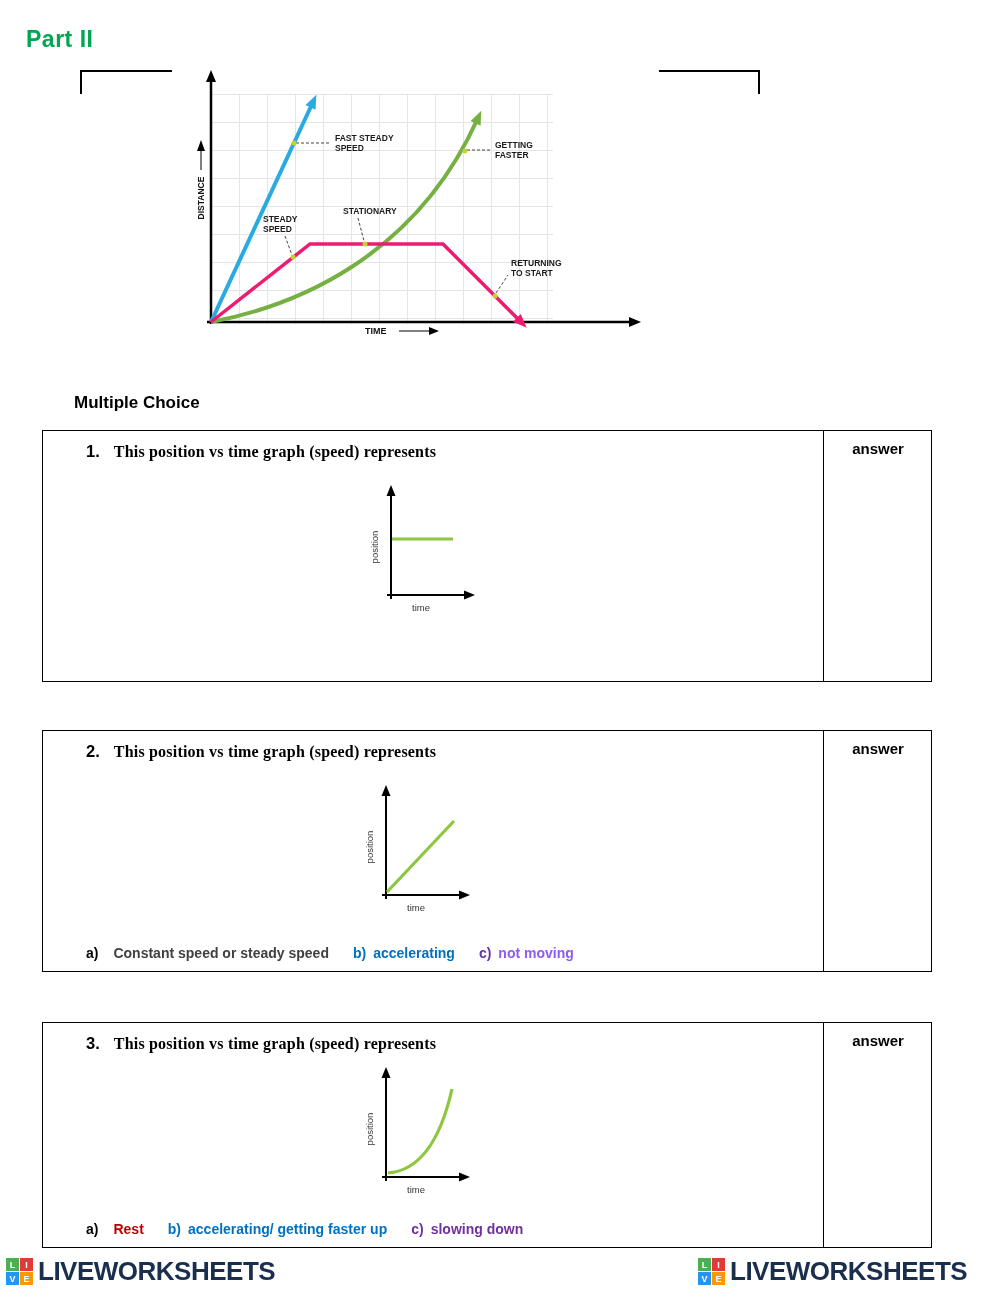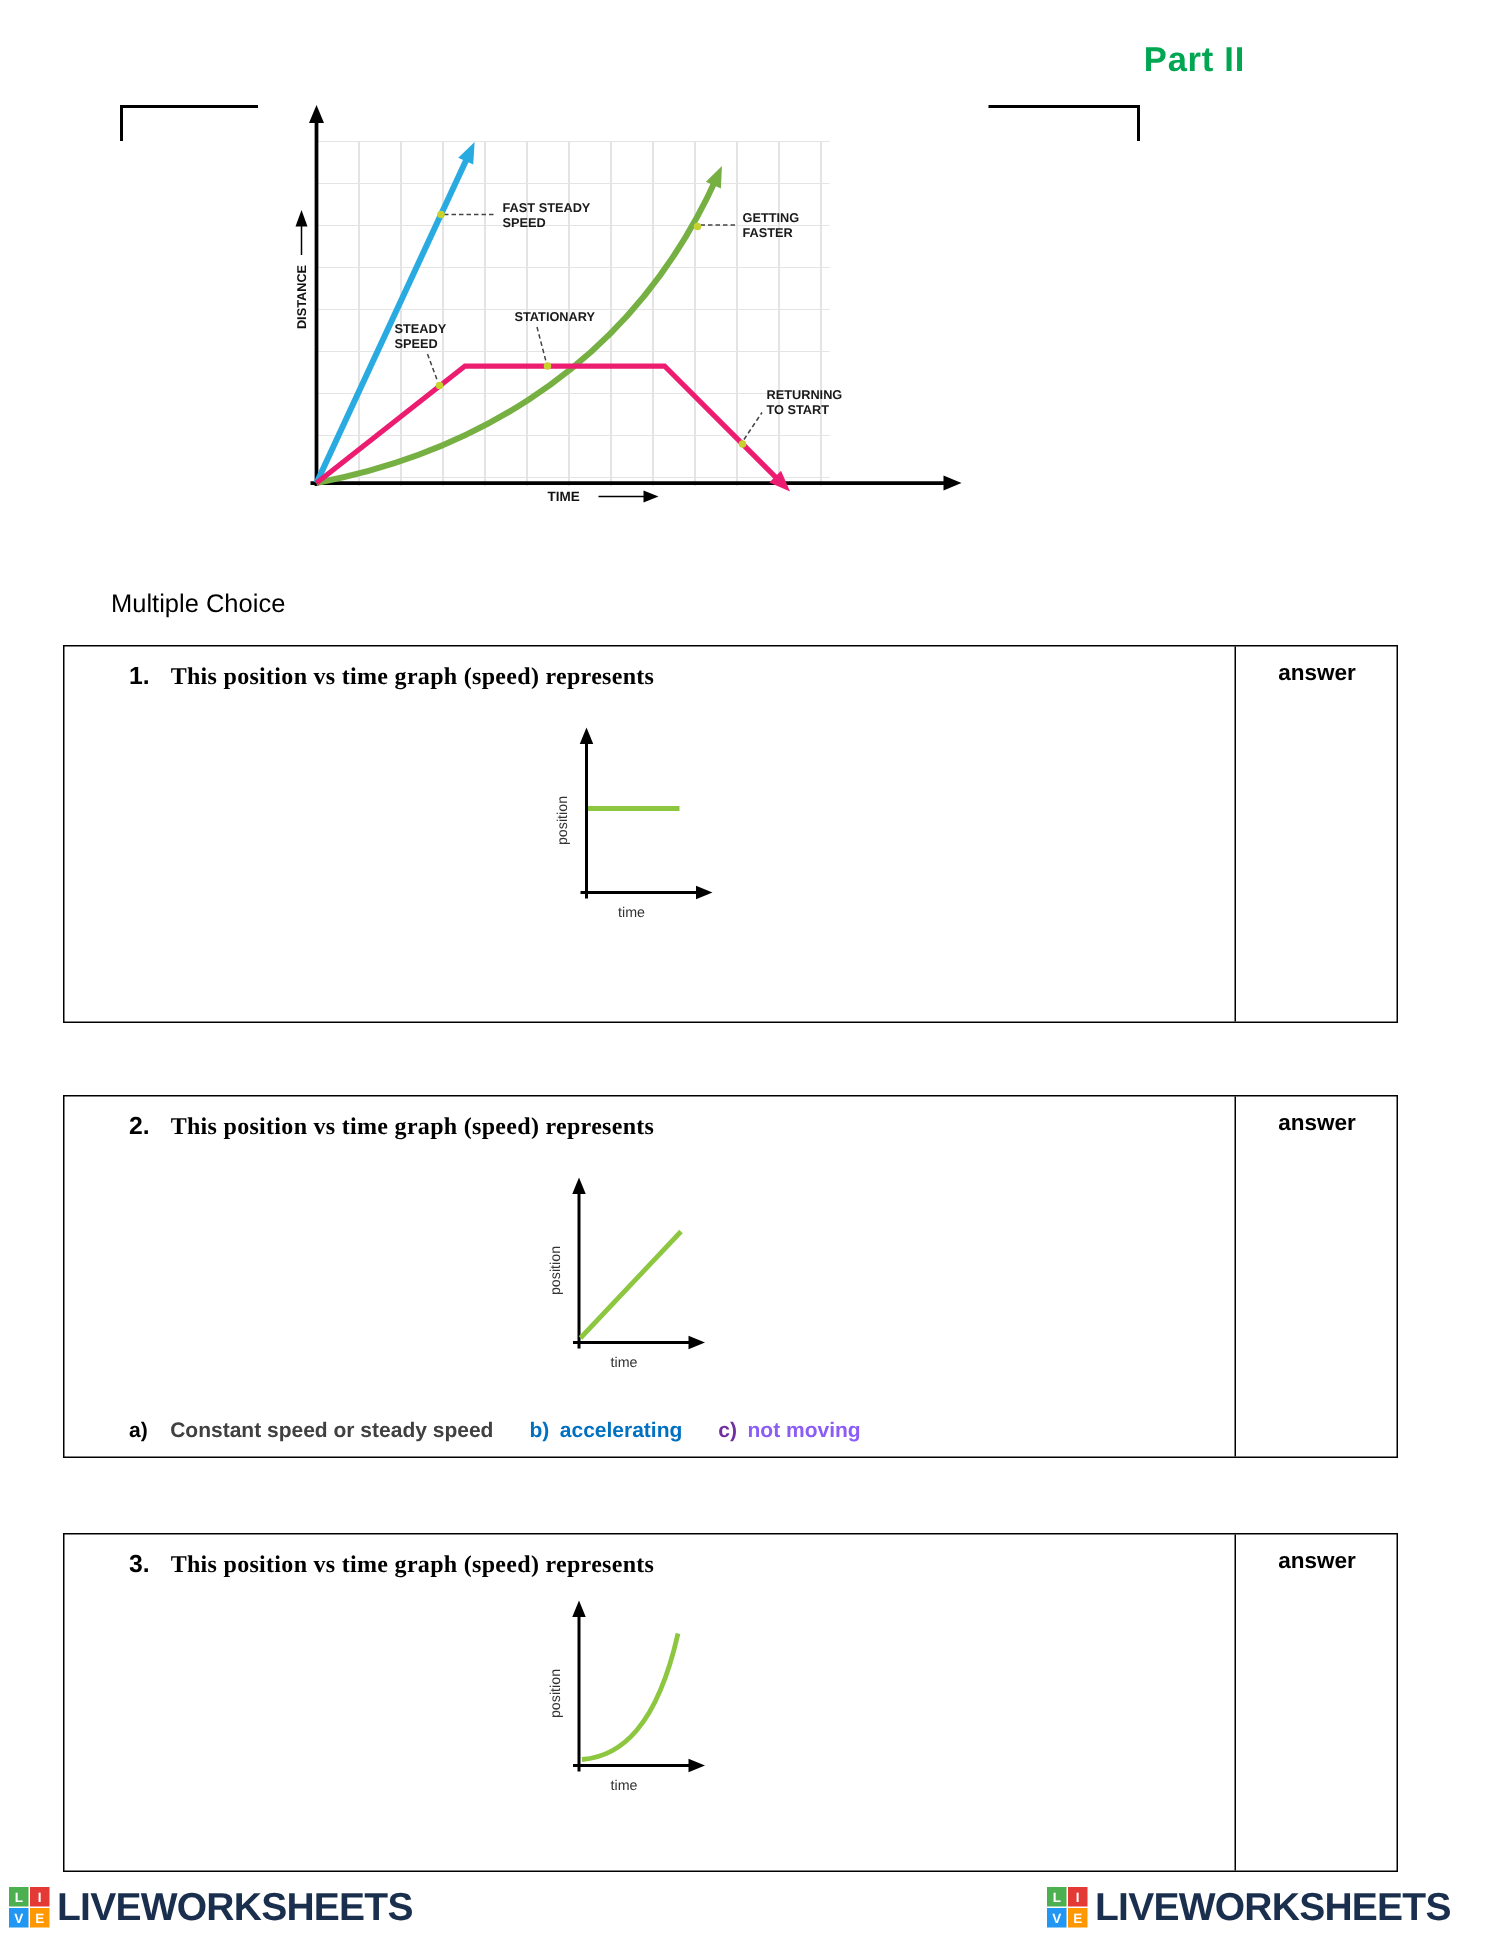--- a/index.html
+++ b/index.html
@@ -6,39 +6,39 @@
   html,body { width:1000px; height:1291px; }
   body {
     position: relative;
     background: #ffffff;
     font-family: "Liberation Sans", "DejaVu Sans", sans-serif;
     overflow: hidden;
   }
   svg { font-family: "Liberation Sans", "DejaVu Sans", sans-serif; }
   .part-title {
     position: absolute; top: 26px; left: 0; width: 830px;
-    text-align: right; font-size: 23px; font-weight: bold; letter-spacing: .5px;
+    text-align: left; font-size: 23px; font-weight: bold; letter-spacing: .5px; padding-left: 26px;
   }
   .bracket-left {
     position: absolute; left: 80px; top: 70px; width: 92px; height: 24px;
     border-top: 2px solid #000; border-left: 2px solid #000;
   }
   .bracket-right {
     position: absolute; left: 659px; top: 70px; width: 101px; height: 24px;
     border-top: 2px solid #000; border-right: 2px solid #000;
   }
   .graph-grid {
     position: absolute; left: 211px; top: 94px; width: 342px; height: 230px;
     background:
       repeating-linear-gradient(to right, #e4e4e4 0, #e4e4e4 1px, transparent 1px, transparent 28px),
       repeating-linear-gradient(to bottom, #e4e4e4 0, #e4e4e4 1px, transparent 1px, transparent 28px);
     z-index: 0;
   }
   #main-graph { position: absolute; left: 185px; top: 66px; z-index: 1; }
-  .mc-heading { position: absolute; top: 393px; left: 74px; font-size: 17px; font-weight: normal; }
+  .mc-heading { position: absolute; top: 393px; left: 74px; font-size: 17px; font-weight: bold; }
   .qbox { position: absolute; left: 42px; width: 890px; border: 1.5px solid #000; background: #fff; }
   #q1 { top: 430px; height: 252px; }
   #q2 { top: 730px; height: 242px; }
   #q3 { top: 1022px; height: 226px; }
   .divider { position: absolute; left: 780px; top: 0; height: 100%; border-left: 1.5px solid #000; }
   .q-header { position: absolute; left: 43px; top: 11px; display: flex; align-items: baseline; white-space: nowrap; }
   .q-num { font-size: 16.5px; font-weight: bold; margin-right: 14px; }
   .q-prompt { font-size: 16px; font-weight: bold; letter-spacing: .2px; font-family: Liberation Serif, serif; }
   .answer-label { position: absolute; left: 780px; width: 110px; top: 9px; text-align: center; font-size: 15px; font-weight: bold; }
   .answer-area { position: absolute; left: 782px; top: 34px; width: 106px; bottom: 4px; }
@@ -173,20 +173,25 @@
   <div class="answer-area"></div>
   <svg class="q-graph" style="left:313px; top:38px;" width="130" height="150" viewBox="0 0 130 150">
     <line x1="30" y1="120" x2="30" y2="14" stroke="#000" stroke-width="2"></line>
     <polygon points="30,6 25.5,17 34.5,17" fill="#000"></polygon>
     <line x1="26" y1="116" x2="106" y2="116" stroke="#000" stroke-width="2"></line>
     <polygon points="114,116 103,111.5 103,120.5" fill="#000"></polygon>
     <text x="14" y="71" transform="rotate(-90 14 68)" text-anchor="middle" font-size="9.5" fill="#333">position</text>
     <text x="60" y="132" text-anchor="middle" font-size="9.5" fill="#333">time</text>
     <path d="M 32 112 C 58 110 82 90 96 28" fill="none" stroke-width="3.2" stroke="#8dc63f"></path>
   </svg>
+  <div class="options">
+    <span class="opt-group a"><span class="opt-lbl" style="color: rgb(0, 0, 0);">a)</span><span style="color: rgb(192, 0, 0);">Rest</span></span>
+    <span class="opt-group"><span class="opt-lbl" style="color: rgb(0, 112, 192);">b)</span><span style="color: rgb(0, 112, 192);">accelerating/ getting faster up</span></span>
+    <span class="opt-group"><span class="opt-lbl" style="color: rgb(112, 48, 160);">c)</span><span style="color: rgb(112, 48, 160);">slowing down</span></span>
+  </div>
 </div>
 
 <div class="footer" id="footer-left">
   <div class="logo-grid">
     <div class="logo-cell" style="background: rgb(76, 175, 80);">L</div>
     <div class="logo-cell" style="background: rgb(229, 57, 53);">I</div>
     <div class="logo-cell" style="background: rgb(33, 150, 243);">V</div>
     <div class="logo-cell" style="background: rgb(255, 152, 0);">E</div>
   </div>
   <span class="brand">LIVEWORKSHEETS</span>

